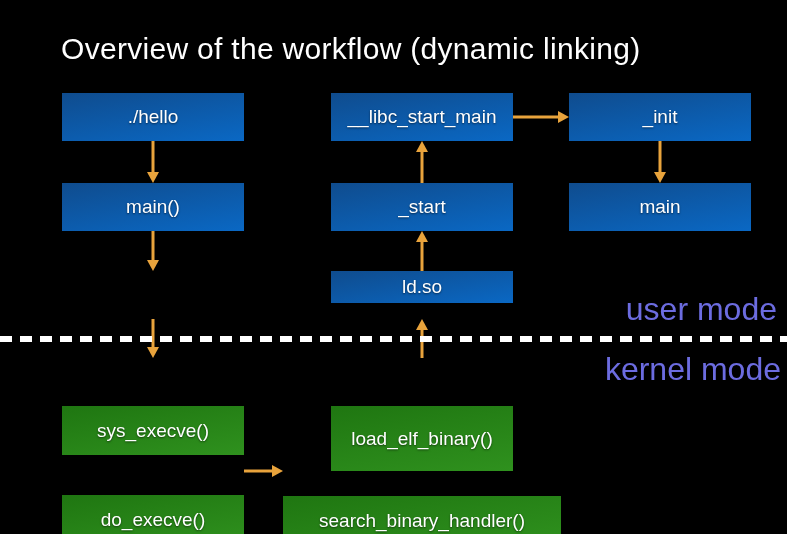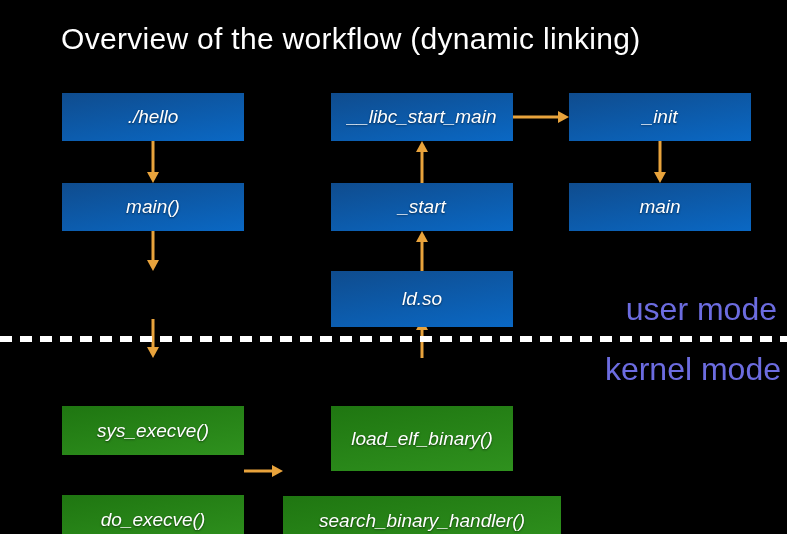--- a/index.html
+++ b/index.html
@@ -2,29 +2,28 @@
 <html style="--background: #000000; --title-text: #ffffff; --box-text: #ffffff; --blue-top: #0f4c8e; --blue-bottom: #0a68c4; --green-top: #1f7611; --green-bottom: #2f911e; --arrow: #e8a33c; --divider: #ffffff; --mode-label: #6c6ce0;"><head>
 <meta charset="utf-8">
 <style>
   html,body{margin:0;padding:0;background:#000;}
   .stage{
     position:relative;width:787px;height:534px;overflow:hidden;
     background:var(--background,#000);
     font-family:"Liberation Sans",sans-serif;
   }
   .title{
-    position:absolute;left:61px;top:22px;
+    position:absolute;left:61px;top:32px;
     font-size:30px;font-weight:400;color:var(--title-text,#fff);
     letter-spacing:0.3px;white-space:nowrap;
   }
   .node{
     position:absolute;display:flex;align-items:center;justify-content:center;
     color:var(--box-text,#fff);font-size:19px;text-align:left;white-space:nowrap;
     text-shadow:0 1px 2px rgba(0,0,0,.55);
-    font-style:italic;
   }
   .node.blue{background:linear-gradient(170deg,var(--blue-top,#0f4c8e),var(--blue-bottom,#0a68c4));}
   .node.green{background:linear-gradient(170deg,var(--green-top,#1f7611),var(--green-bottom,#2f911e));margin-top:48px;}
   .node.small-text{font-size:18px;}
   .divider{
     position:absolute;left:0;top:336px;width:787px;height:6px;
     background:repeating-linear-gradient(90deg,var(--divider,#fff) 0 12px,transparent 12px 20px);
   }
   .mode-label{
     position:absolute;color:var(--mode-label,#6c6ce0);
@@ -95,21 +94,21 @@
   </div>
   <div class="node blue" style="left:62px;top:183px;width:182px;height:48px">
     <span>main()</span>
   </div>
   <div class="node blue" style="left:331px;top:93px;width:182px;height:48px">
     <span>__libc_start_main</span>
   </div>
   <div class="node blue" style="left:331px;top:183px;width:182px;height:48px">
     <span>_start</span>
   </div>
-  <div class="node blue" style="left:331px;top:271px;width:182px;height:56px">
+  <div class="node blue" style="left:331px;top:271px;width:182px;height:32px">
     <span>ld.so</span>
   </div>
   <div class="node blue" style="left:569px;top:93px;width:182px;height:48px">
     <span>_init</span>
   </div>
   <div class="node blue" style="left:569px;top:183px;width:182px;height:48px">
     <span>main</span>
   </div>
 
   <div class="divider"></div>

